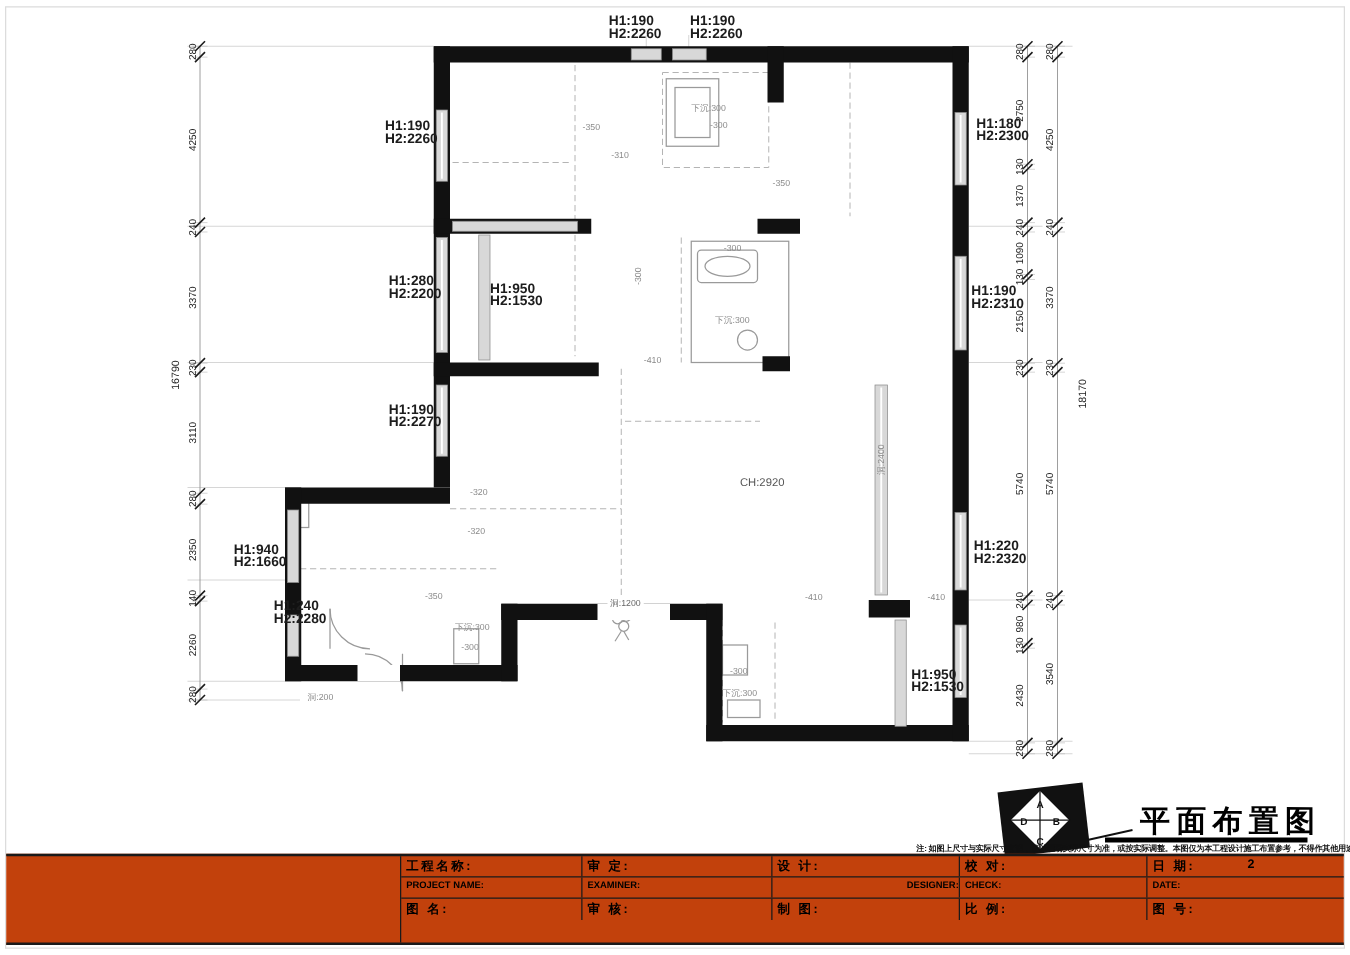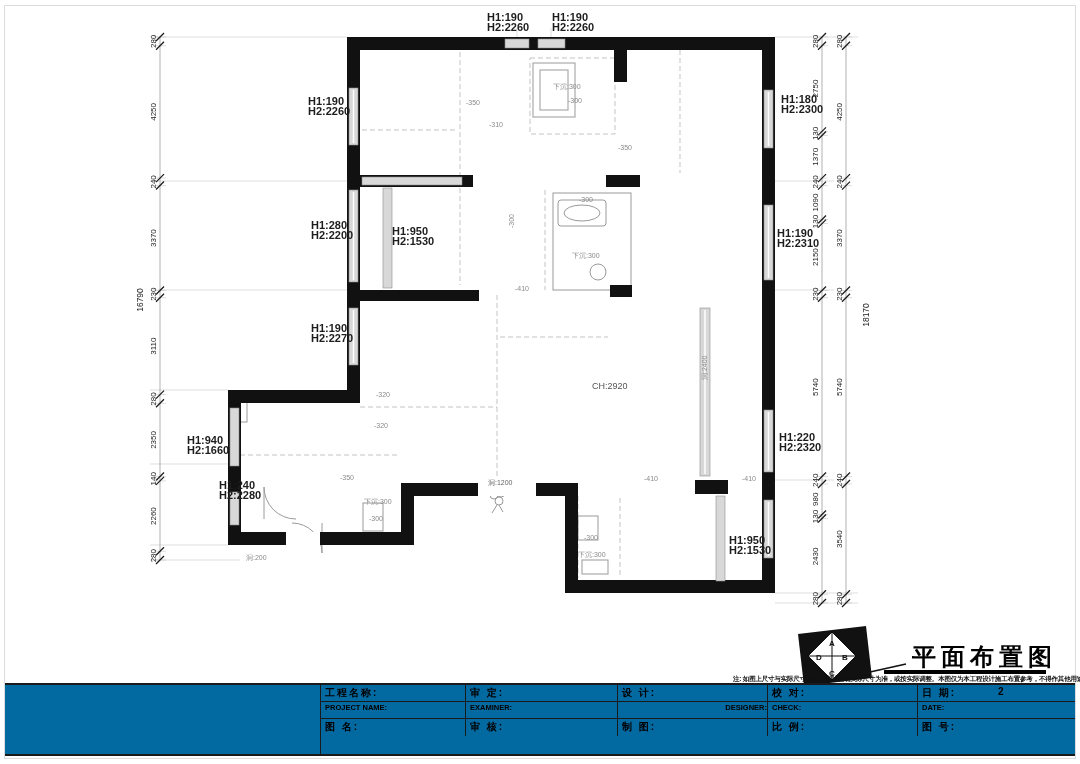--- a/index.html
+++ b/index.html
@@ -8,21 +8,21 @@
     font-family:"Liberation Sans",sans-serif;overflow:hidden;
     -webkit-font-smoothing:antialiased;
   }
   .frame{position:absolute;left:4px;top:5px;width:1070px;height:752px;border:1px solid #dcdcdc;pointer-events:none;}
   svg{position:absolute;left:0;top:0;}
   
   #labels{position:absolute;left:0;top:0;width:1080px;height:764px;}
   .wl{position:absolute;font-size:11px;line-height:9.5px;color:#1d1d1d;font-weight:bold;white-space:nowrap;}
   .an{position:absolute;font-size:7px;color:#8a8a8a;white-space:nowrap;transform-origin:left top;}
   
-  .tb{position:absolute;left:5px;top:683px;width:1070px;height:73px;border-top:2px solid #1a1a1a;border-bottom:2px solid #1a1a1a;background:#0369a1;box-sizing:border-box;}
+  .tb{position:absolute;left:5px;top:683px;width:1070px;height:73px;border-top:2px solid #1a1a1a;border-bottom:2px solid #1a1a1a;background:#c2410c;box-sizing:border-box;}
   .tb-table{position:absolute;left:315px;top:0;width:755px;height:69px;border-left:1.5px solid #1a1a1a;box-sizing:border-box;}
   .tb-row{display:flex;box-sizing:border-box;border-bottom:1px solid #1a1a1a;}
   .tb-row:last-child{border-bottom:none;}
   .tb-cell{box-sizing:border-box;border-right:1px solid #1a1a1a;padding:1px 0 0 4px;font-weight:bold;overflow:hidden;white-space:nowrap;position:relative;}
   .tb-cell:last-child{border-right:none;}
   .cn{font-size:10px;letter-spacing:2px;color:#000;}
   .en{font-size:7.5px;color:#000;}
   .tb-val{position:absolute;left:80px;top:1px;font-size:10px;font-weight:bold;}
   
   .dtitle{position:absolute;left:912px;top:641px;font-size:24px;font-weight:bold;letter-spacing:5px;color:#000;white-space:nowrap;}

